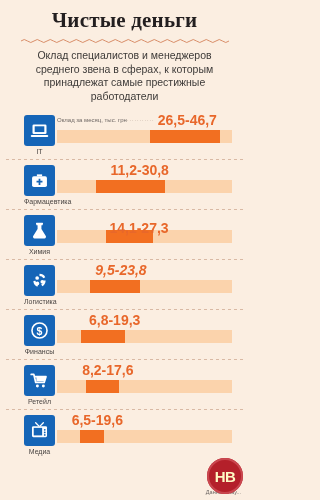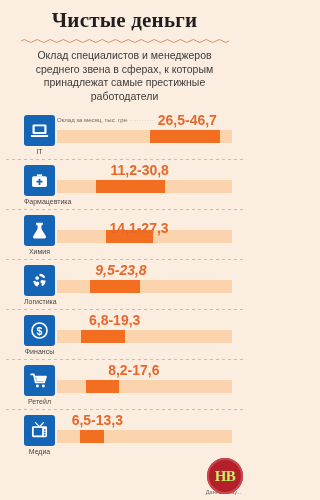--- a/index.html
+++ b/index.html
@@ -120,22 +120,22 @@
   .logo{
     position:absolute;
     right:6px;bottom:6px;
     width:36px;height:36px;
     border-radius:50%;
     background:#b4202a;
     box-shadow:inset 0 0 0 2px #c9474f;
     display:flex;align-items:center;justify-content:center;
   }
   .logo span{
-    color:#bef264;
-    font-family:Liberation Serif, serif;
+    color:#fef9c3;
+    font-family:Liberation Sans, sans-serif;
     font-weight:bold;
     font-size:15px;
     letter-spacing:-0.5px;
     line-height:15px;
   }
 </style>
 </head>
 <body>
 
 <div class="page">
@@ -249,42 +249,42 @@
               <rect x="8.4" y="7.6" width="10" height="5.2" fill="#ffffff"></rect>
               <circle cx="9.6" cy="18.3" r="1.7" fill="#ffffff"></circle>
               <circle cx="16.4" cy="18.3" r="1.7" fill="#ffffff"></circle>
             </svg>
           </div>
           <div class="sector-label">Ретейл</div>
         </div>
         <div class="bar-area">
           <div class="bar-track"></div>
           <div class="bar-fill" style="left:28.699999999999996px;width:32.90000000000001px;"></div>
-          <div class="value-label" style="left:25.150000000000006px;margin-left:26px;">8,2-17,6</div>
+          <div class="value-label" style="left:25.150000000000006px;">8,2-17,6</div>
         </div>
       </div>
       <div class="row">
         <div class="sep"></div>
         <div class="icon-wrap">
           <div class="icon-box">
             <svg width="21" height="21" viewBox="0 0 24 24">
               <path d="M7.6 3.2 11.4 7M16.4 3.2 12.6 7" stroke="#ffffff" stroke-width="1.5" stroke-linecap="round"></path>
               <rect x="3.4" y="7" width="17.2" height="12.6" rx="1.6" fill="#ffffff"></rect>
               <rect x="5.4" y="9" width="9.6" height="8.6" fill="#1565b7"></rect>
               <circle cx="18" cy="11.2" r="1" fill="#1565b7"></circle>
               <circle cx="18" cy="14.2" r="1" fill="#1565b7"></circle>
               <circle cx="18" cy="17" r="1" fill="#1565b7"></circle>
             </svg>
           </div>
           <div class="sector-label">Медиа</div>
         </div>
         <div class="bar-area">
           <div class="bar-track"></div>
           <div class="bar-fill" style="left:22.75px;width:23.800000000000004px;"></div>
-          <div class="value-label" style="left:14.650000000000006px;">6,5-13,3</div>
+          <div class="value-label" style="left:14.650000000000006px;">6,5-19,6</div>
         </div>
       </div>
     </div>
 
   <div class="footer">
     <div class="credit">Данные Нау...</div>
     <div class="logo">
       <span>НВ</span>
     </div>
   </div>

